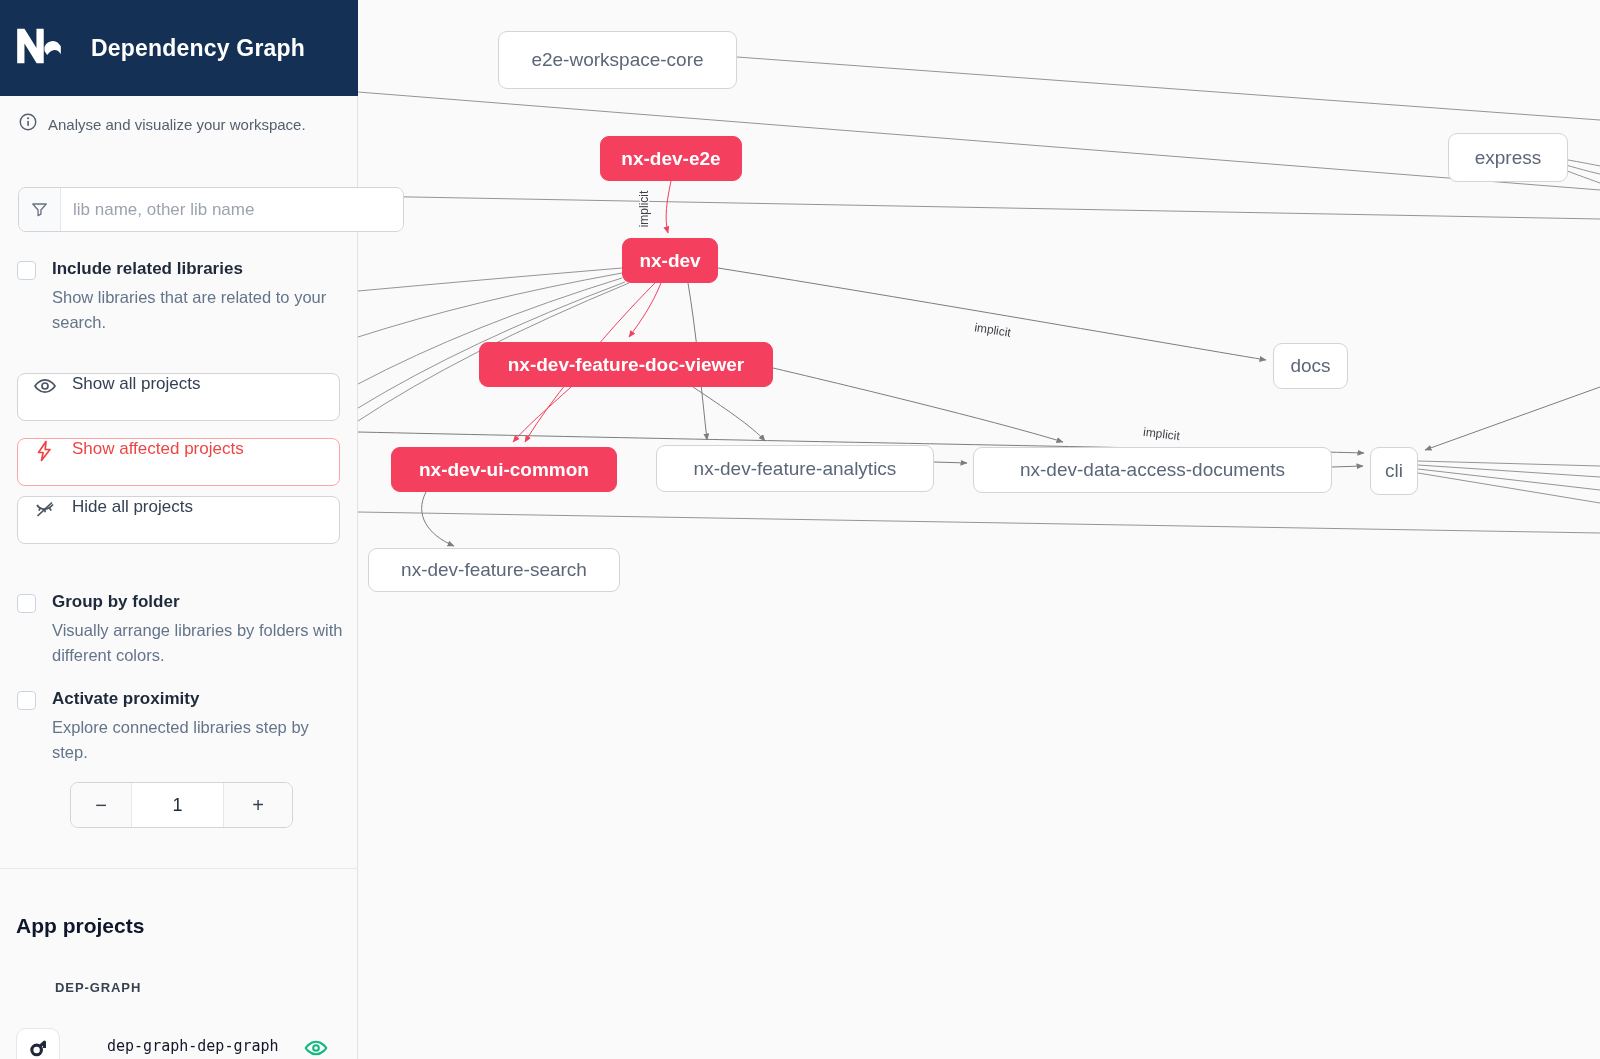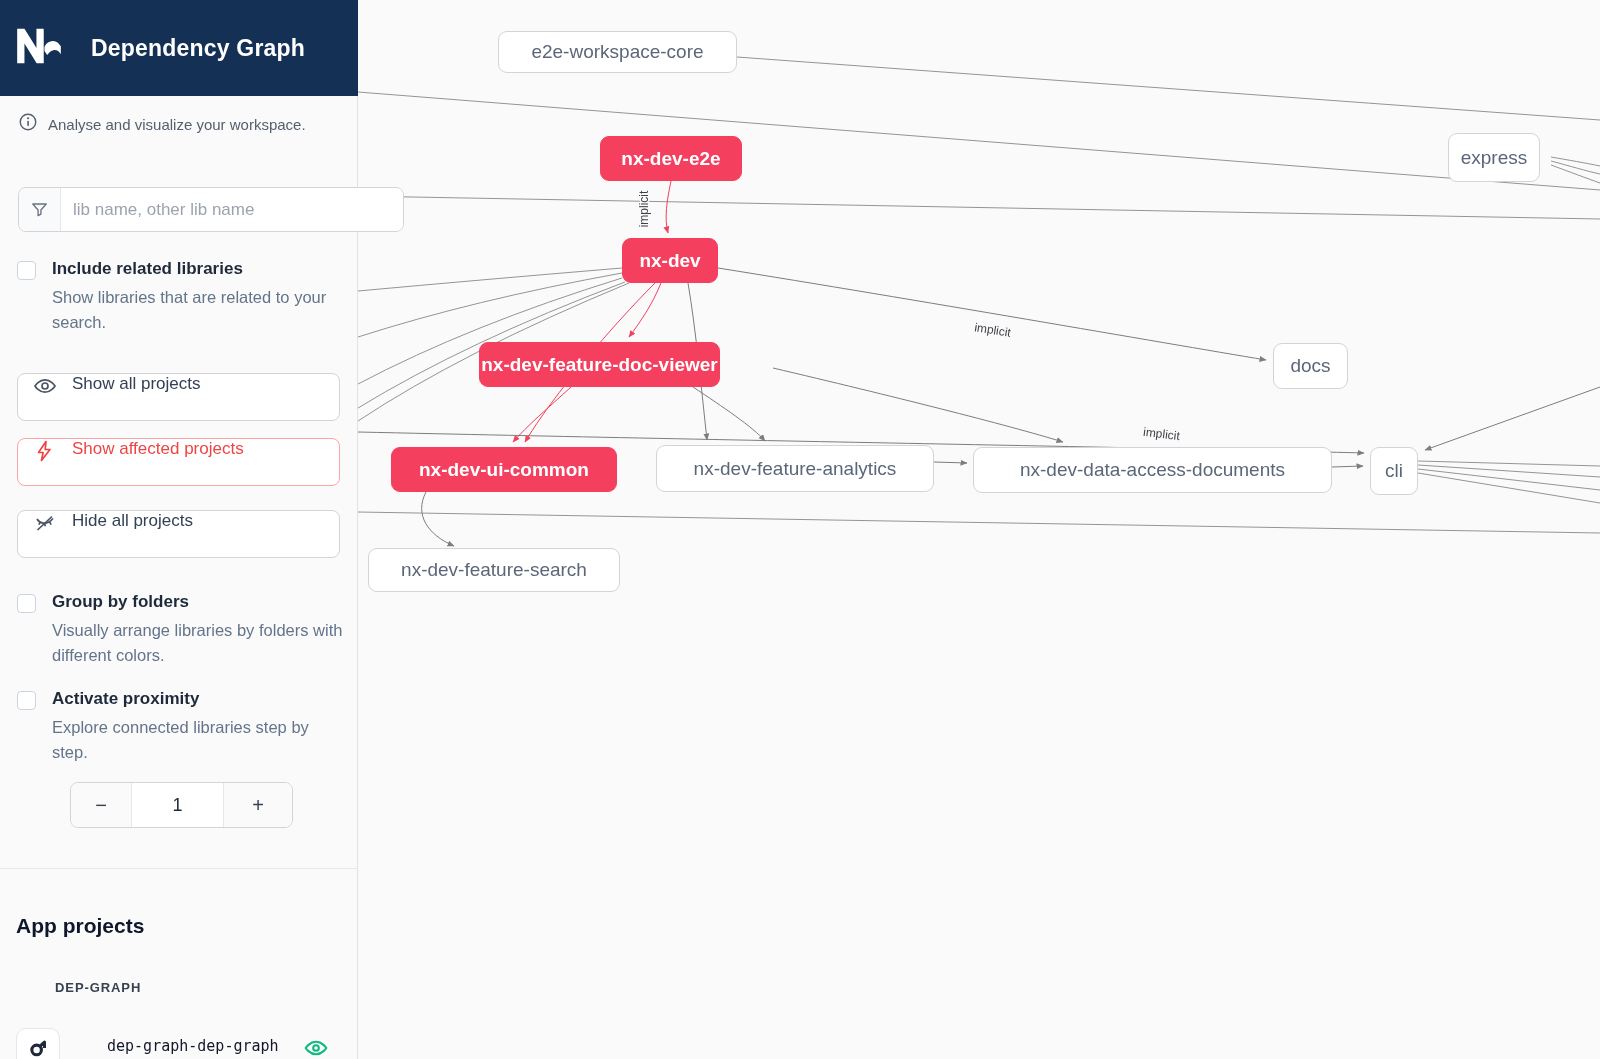--- a/index.html
+++ b/index.html
@@ -117,34 +117,34 @@
 
   <button class="side-btn danger" style="top:438px;">
     <span>
       <svg width="24" height="24" viewBox="0 0 24 24">
         <path d="M13 2.5 5.5 13.5h4.6L8.5 21.5 17 10.5h-4.8z" fill="none" stroke="#ef4444" stroke-width="1.7" stroke-linejoin="round"></path>
       </svg>
     </span>
     <span>Show affected projects</span>
   </button>
 
-  <button class="side-btn" style="top:510px;padding-left:15px;">
+  <button class="side-btn" style="top:496px;padding-left:15px;">
     <span>
       <svg width="24" height="24" viewBox="0 0 24 24">
         <path d="M4 8c2 3.4 9 7.6 16-.5" fill="none" stroke="#4b5563" stroke-width="1.7"></path>
         <path d="M7.5 10.8 5.8 13.6 M12 12.3v3 M16.4 10.8l1.8 2.8" stroke="#4b5563" stroke-width="1.7" fill="none"></path>
         <path d="M4.5 19 19 5.5" stroke="#4b5563" stroke-width="1.7"></path>
       </svg>
     </span>
     <span>Hide all projects</span>
   </button>
 
   <div class="check-block" style="top:592px; width:320px;">
     <span class="checkbox"></span>
-    <div class="check-label">Group by folders</div>
+    <div class="check-label">Group by folder</div>
     <div class="check-desc" style="width:296px;">Visually arrange libraries by folders with different colors.</div>
   </div>
 
   <div class="check-block" style="top:689px; width:320px;">
     <span class="checkbox"></span>
     <div class="check-label">Activate proximity</div>
     <div class="check-desc" style="width:296px;">Explore connected libraries step by step.</div>
   </div>
 
   <div class="stepper">
@@ -228,24 +228,24 @@
       <path d="M303,283 C294,305 283,321 271,337" marker-end="url(#ap)"></path>
       <path d="M297,283 C255,325 195,395 167,442" marker-end="url(#ap)"></path>
       <path d="M213,387 C191,407 168,427 155,442" marker-end="url(#ap)"></path>
     </g>
 
     <text class="edge-label" x="634" y="334" transform="rotate(9 634 334)" text-anchor="middle">implicit</text>
     <text class="edge-label" x="803" y="438" transform="rotate(7 803 438)" text-anchor="middle">implicit</text>
     <text class="edge-label" x="290" y="209" transform="rotate(-90 290 209)" text-anchor="middle">implicit</text>
   </svg>
 
-  <div class="gnode" style="left:140px; top:31px;  width:239px; height:42px;">e2e-workspace-core</div>
+  <div class="gnode" style="left:140px; top:31px;  width:239px; height:58px;">e2e-workspace-core</div>
   <div class="gnode affected" style="left:242px; top:136px; width:142px; height:45px;">nx-dev-e2e</div>
-  <div class="gnode" style="left:1090px; top:133px; width:92px; height:49px;">express</div>
+  <div class="gnode" style="left:1090px; top:133px; width:120px; height:49px;">express</div>
   <div class="gnode affected" style="left:264px; top:238px; width:96px;  height:45px;">nx-dev</div>
-  <div class="gnode affected" style="left:121px; top:342px; width:241px; height:45px;">nx-dev-feature-doc-viewer</div>
+  <div class="gnode affected" style="left:121px; top:342px; width:294px; height:45px;">nx-dev-feature-doc-viewer</div>
   <div class="gnode" style="left:915px; top:343px; width:75px;  height:46px;">docs</div>
   <div class="gnode affected" style="left:33px;  top:447px; width:226px; height:45px;">nx-dev-ui-common</div>
   <div class="gnode" style="left:298px; top:445px; width:278px; height:47px;">nx-dev-feature-analytics</div>
   <div class="gnode" style="left:615px; top:447px; width:359px; height:46px;">nx-dev-data-access-documents</div>
   <div class="gnode" style="left:1012px; top:447px; width:48px; height:48px;">cli</div>
   <div class="gnode" style="left:10px;  top:548px; width:252px; height:44px;">nx-dev-feature-search</div>
 </div>
 
 </body></html>

